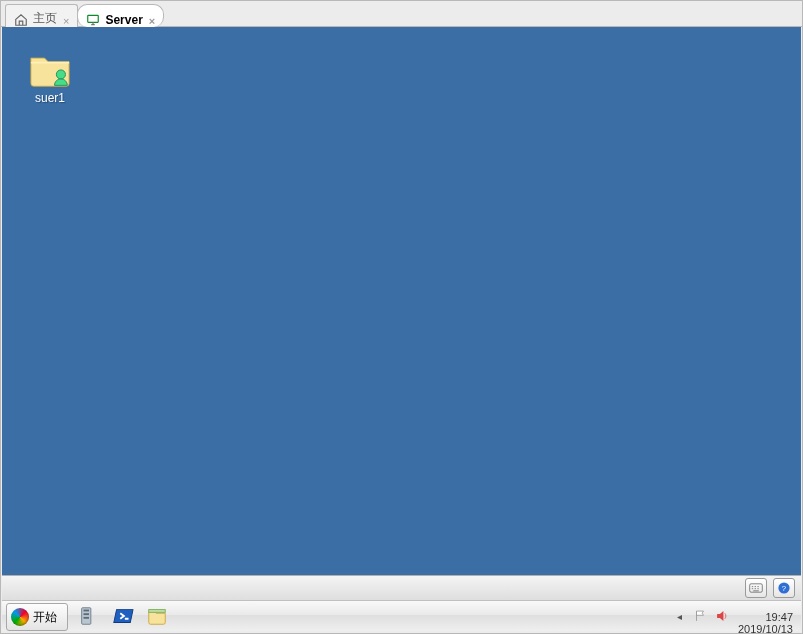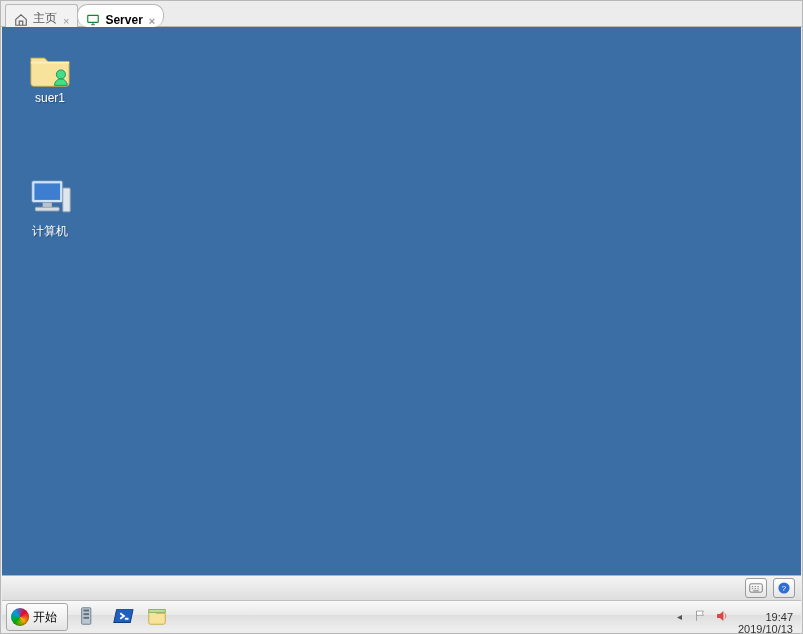--- a/index.html
+++ b/index.html
@@ -71,32 +71,20 @@
         <svg width="44" height="40" viewBox="0 0 48 44">
           <path fill="#f7e39b" stroke="#caa642" d="M3 10h15l4 4h23v24a3 3 0 0 1-3 3H6a3 3 0 0 1-3-3z"></path>
           <path fill="#ffefb5" d="M3 14h42v2H3z"></path>
           <circle cx="36" cy="28" r="5" fill="#4d8" stroke="#285"></circle>
           <path fill="#4d8" stroke="#285" d="M29 40c0-4 3-7 7-7s7 3 7 7z"></path>
         </svg>
       </div>
       <div class="label">suer1</div>
     </div>
 
-    <div class="dicon">
-      <div class="glyph">
-        <svg width="48" height="44" viewBox="0 0 52 48">
-          <rect x="6" y="4" width="34" height="24" rx="2" fill="#cfe5ff" stroke="#5b7fa6"></rect>
-          <rect x="9" y="7" width="28" height="18" fill="#3e7ed1"></rect>
-          <rect x="18" y="28" width="10" height="5" fill="#b9c4ce"></rect>
-          <rect x="10" y="33" width="26" height="4" rx="1" fill="#d7dde4" stroke="#9aa6b1"></rect>
-          <rect x="40" y="12" width="8" height="26" rx="1" fill="#dfe6ec" stroke="#9aa6b1"></rect>
-        </svg>
-      </div>
-      <div class="label">计算机</div>
-    </div>
 
 
 
   </div>
 
   <div class="status-strip">
     <span class="status-btn">
       <svg width="14" height="10" viewBox="0 0 20 14">
           <rect x="1" y="1" width="18" height="12" rx="2" fill="none" stroke="#555"></rect>
           <path stroke="#555" d="M4 5h2M8 5h2M12 5h2M4 8h2M8 8h2M12 8h2M6 11h8"></path>

